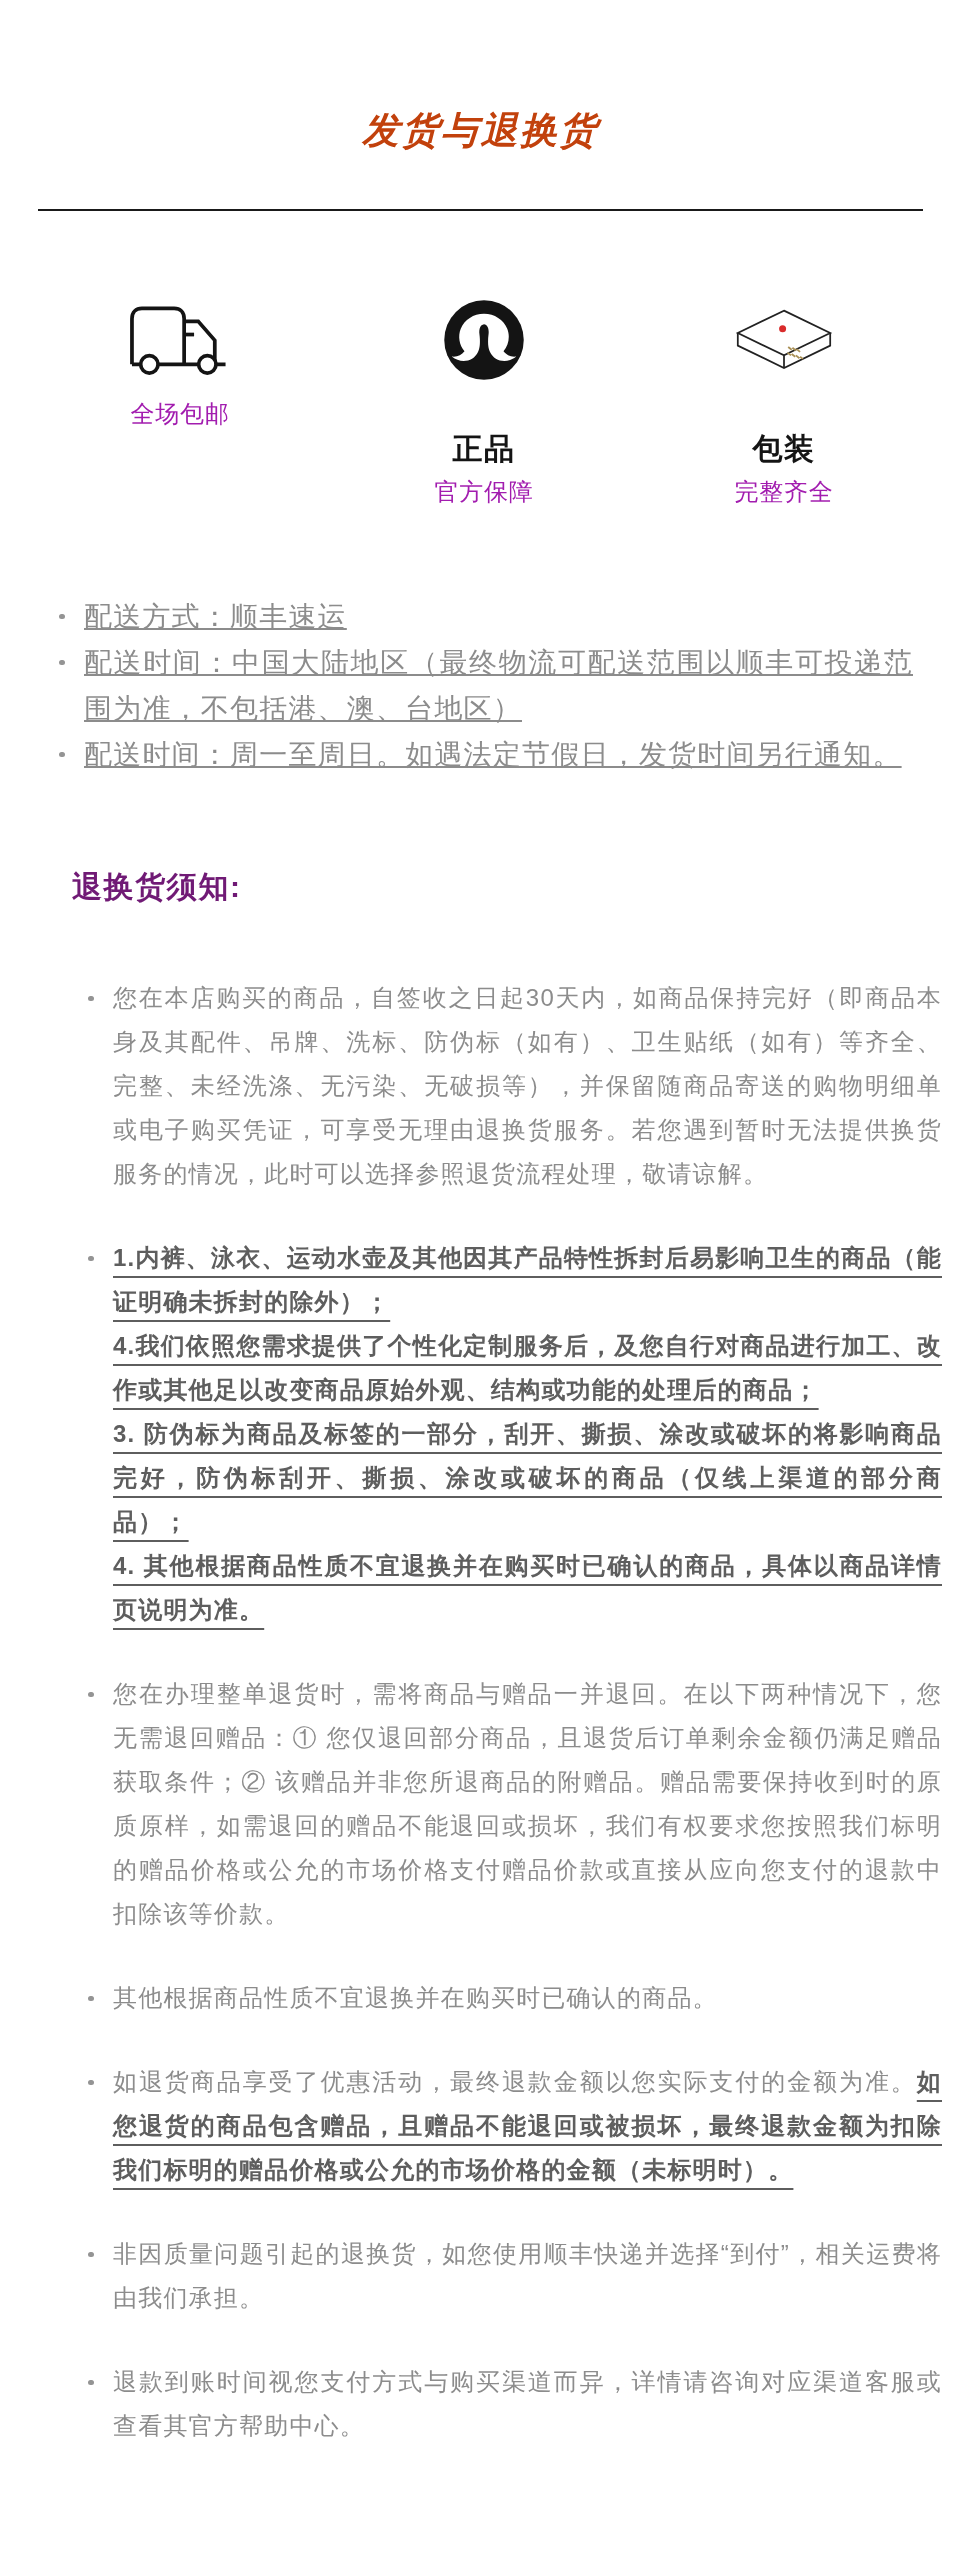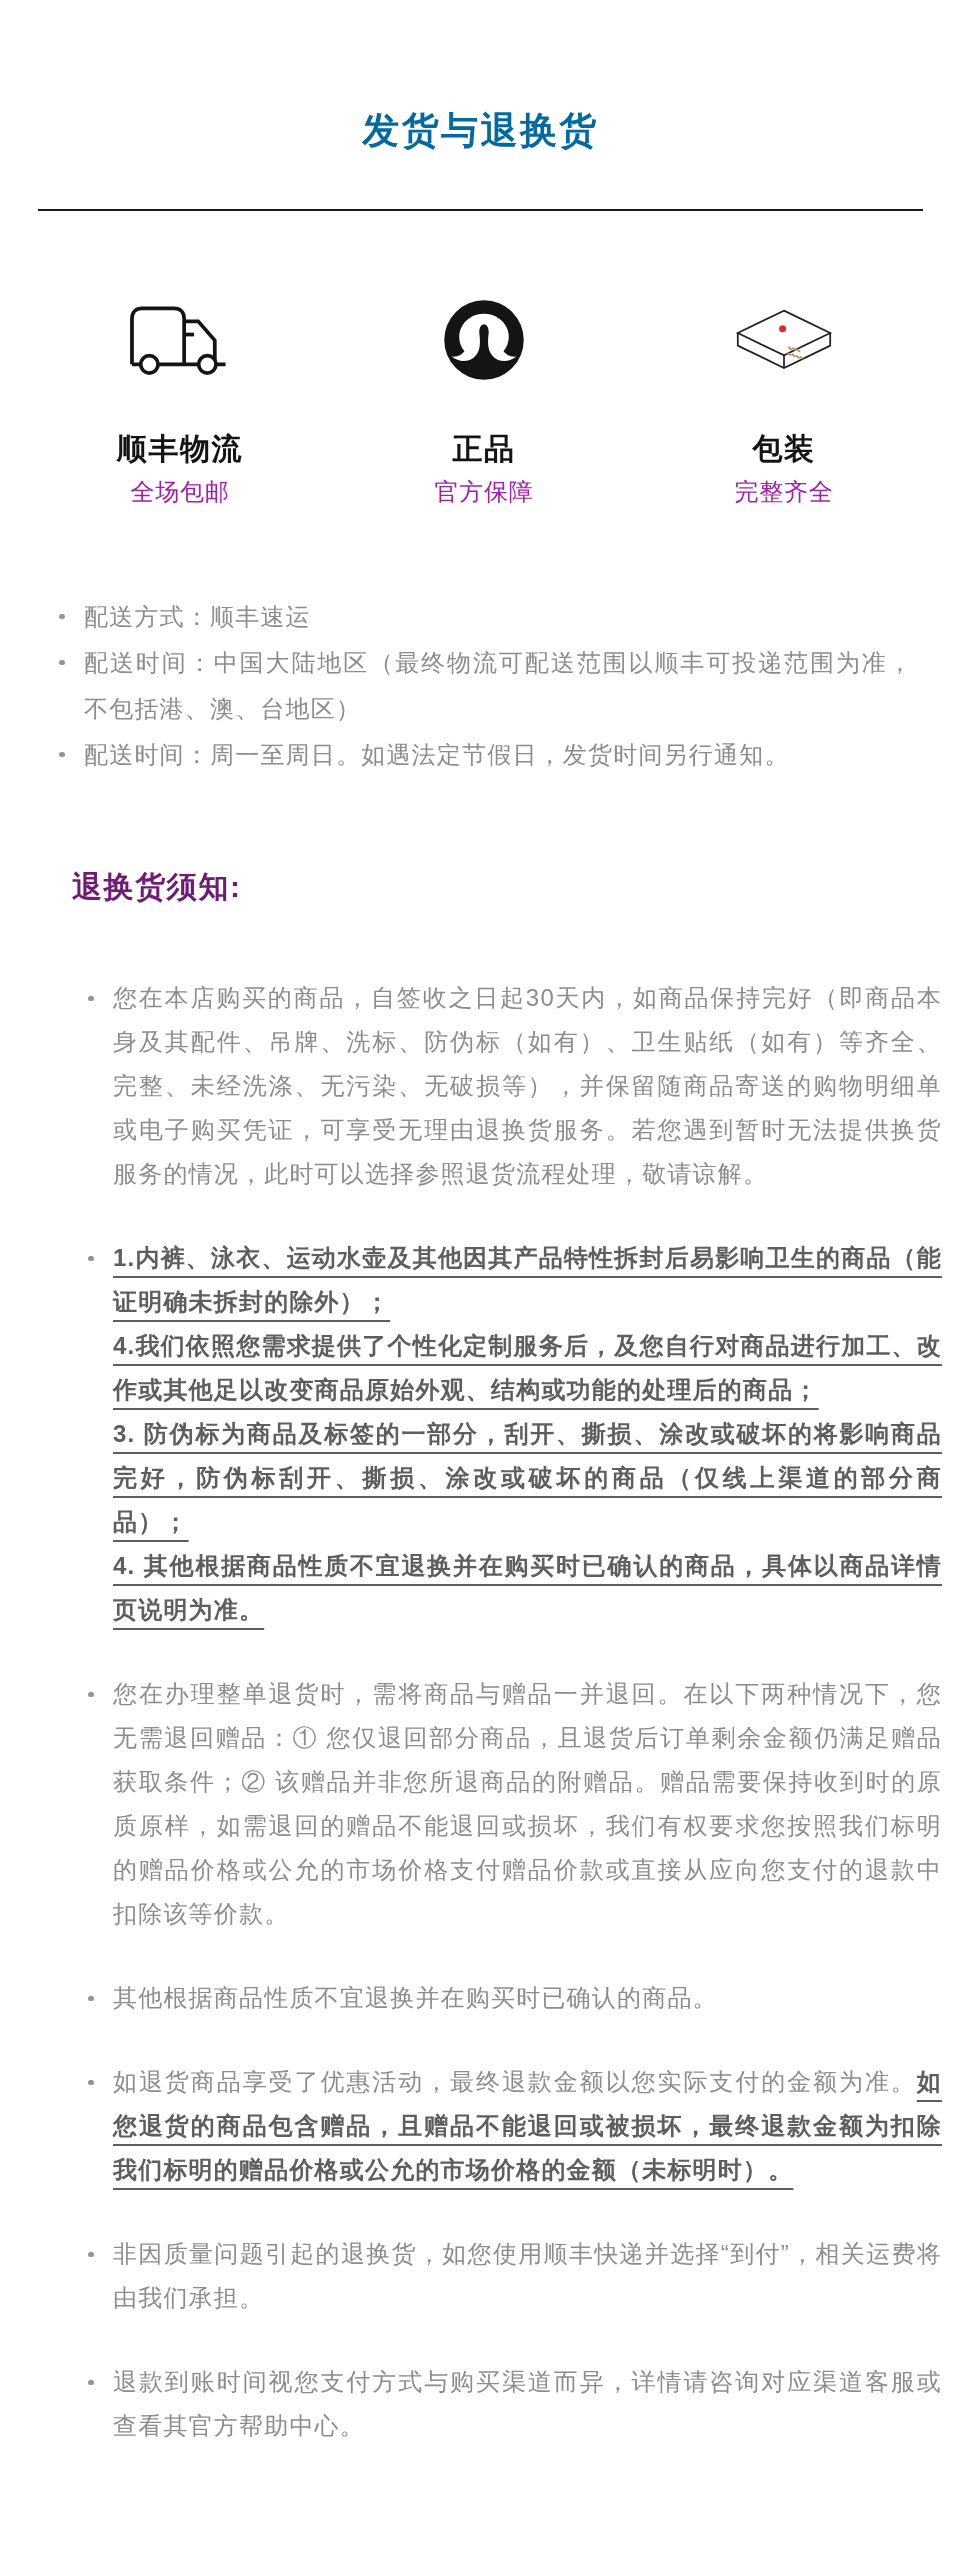--- a/index.html
+++ b/index.html
@@ -10,22 +10,23 @@
     color:#8c8c8c;
     overflow:hidden;
     position:relative;
   }
   .page-title {
     padding-top:111px;
     text-align:center;
     font-size:37px;
     font-weight:bold;
     letter-spacing:2.4px;
-    color:#0369a1;
+    color:#c2410c;
     line-height:40px;
+    font-style:italic;
   }
   .divider {
     margin:58px 38px 0 38px;
     border:none;
     border-top:2.4px solid #1a1a1a;
   }
   .features {
     margin-top:82px;
     display:grid;
     grid-template-columns:360px 248px 352px;
@@ -46,24 +47,25 @@
   .feature-sub {
     margin-top:13.6px;
     font-size:24px;
     color:#a21caf;
     letter-spacing:0.8px;
     line-height:27px;
   }
   .delivery-list {
     margin:89px 48px 0 84px;
     width:829px;
-    font-size:24px;
+    font-size:28px;
     line-height:46px;
     letter-spacing:1.2px;
     text-align:justify;
+    text-decoration:underline;
   }
   .section-header {
     margin:90px 0 0 72px;
     font-size:30px;
     font-weight:bold;
     color:#701a75;
     letter-spacing:1.6px;
     line-height:38px;
   }
   .notices {
@@ -113,21 +115,20 @@
             <path d="M6,76 V21 C6,13 11,8.5 18,8.5 H57 C64,8.5 69,13 69,21 V76"></path>
             <path d="M6,76 H119"></path>
             <path d="M69,24 H86 L106,47 V76"></path>
             <path d="M69,40 H81"></path>
             <circle cx="27" cy="76" r="10.5" fill="#ffffff"></circle>
             <circle cx="97" cy="76" r="10.5" fill="#ffffff"></circle>
           </g>
         </svg>
       </span>
     </div>
-    <div class="feature-title">顺丰物流</div>
     <div class="feature-sub">全场包邮</div>
   </div>
 
   <div class="feature">
     <div class="icon-box">
       <span>
         <svg width="90" height="90" viewBox="0 0 120 120">
           <circle cx="60" cy="60" r="53" fill="#141414"></circle>
           <path fill="#ffffff" d="M60,25 C46,25 34,33 29,45 C25,55 27,67 34,75 C30,80 24,83 17,82 C29,92 46,89 52,76 C55,70 55,61 54,53 C53,45 55,40 60,39 Z"></path>
           <path fill="#ffffff" d="M60,25 C74,25 86,33 91,45 C95,55 93,67 86,75 C90,80 96,83 103,82 C91,92 74,89 68,76 C65,70 65,61 66,53 C67,45 65,40 60,39 Z"></path>

